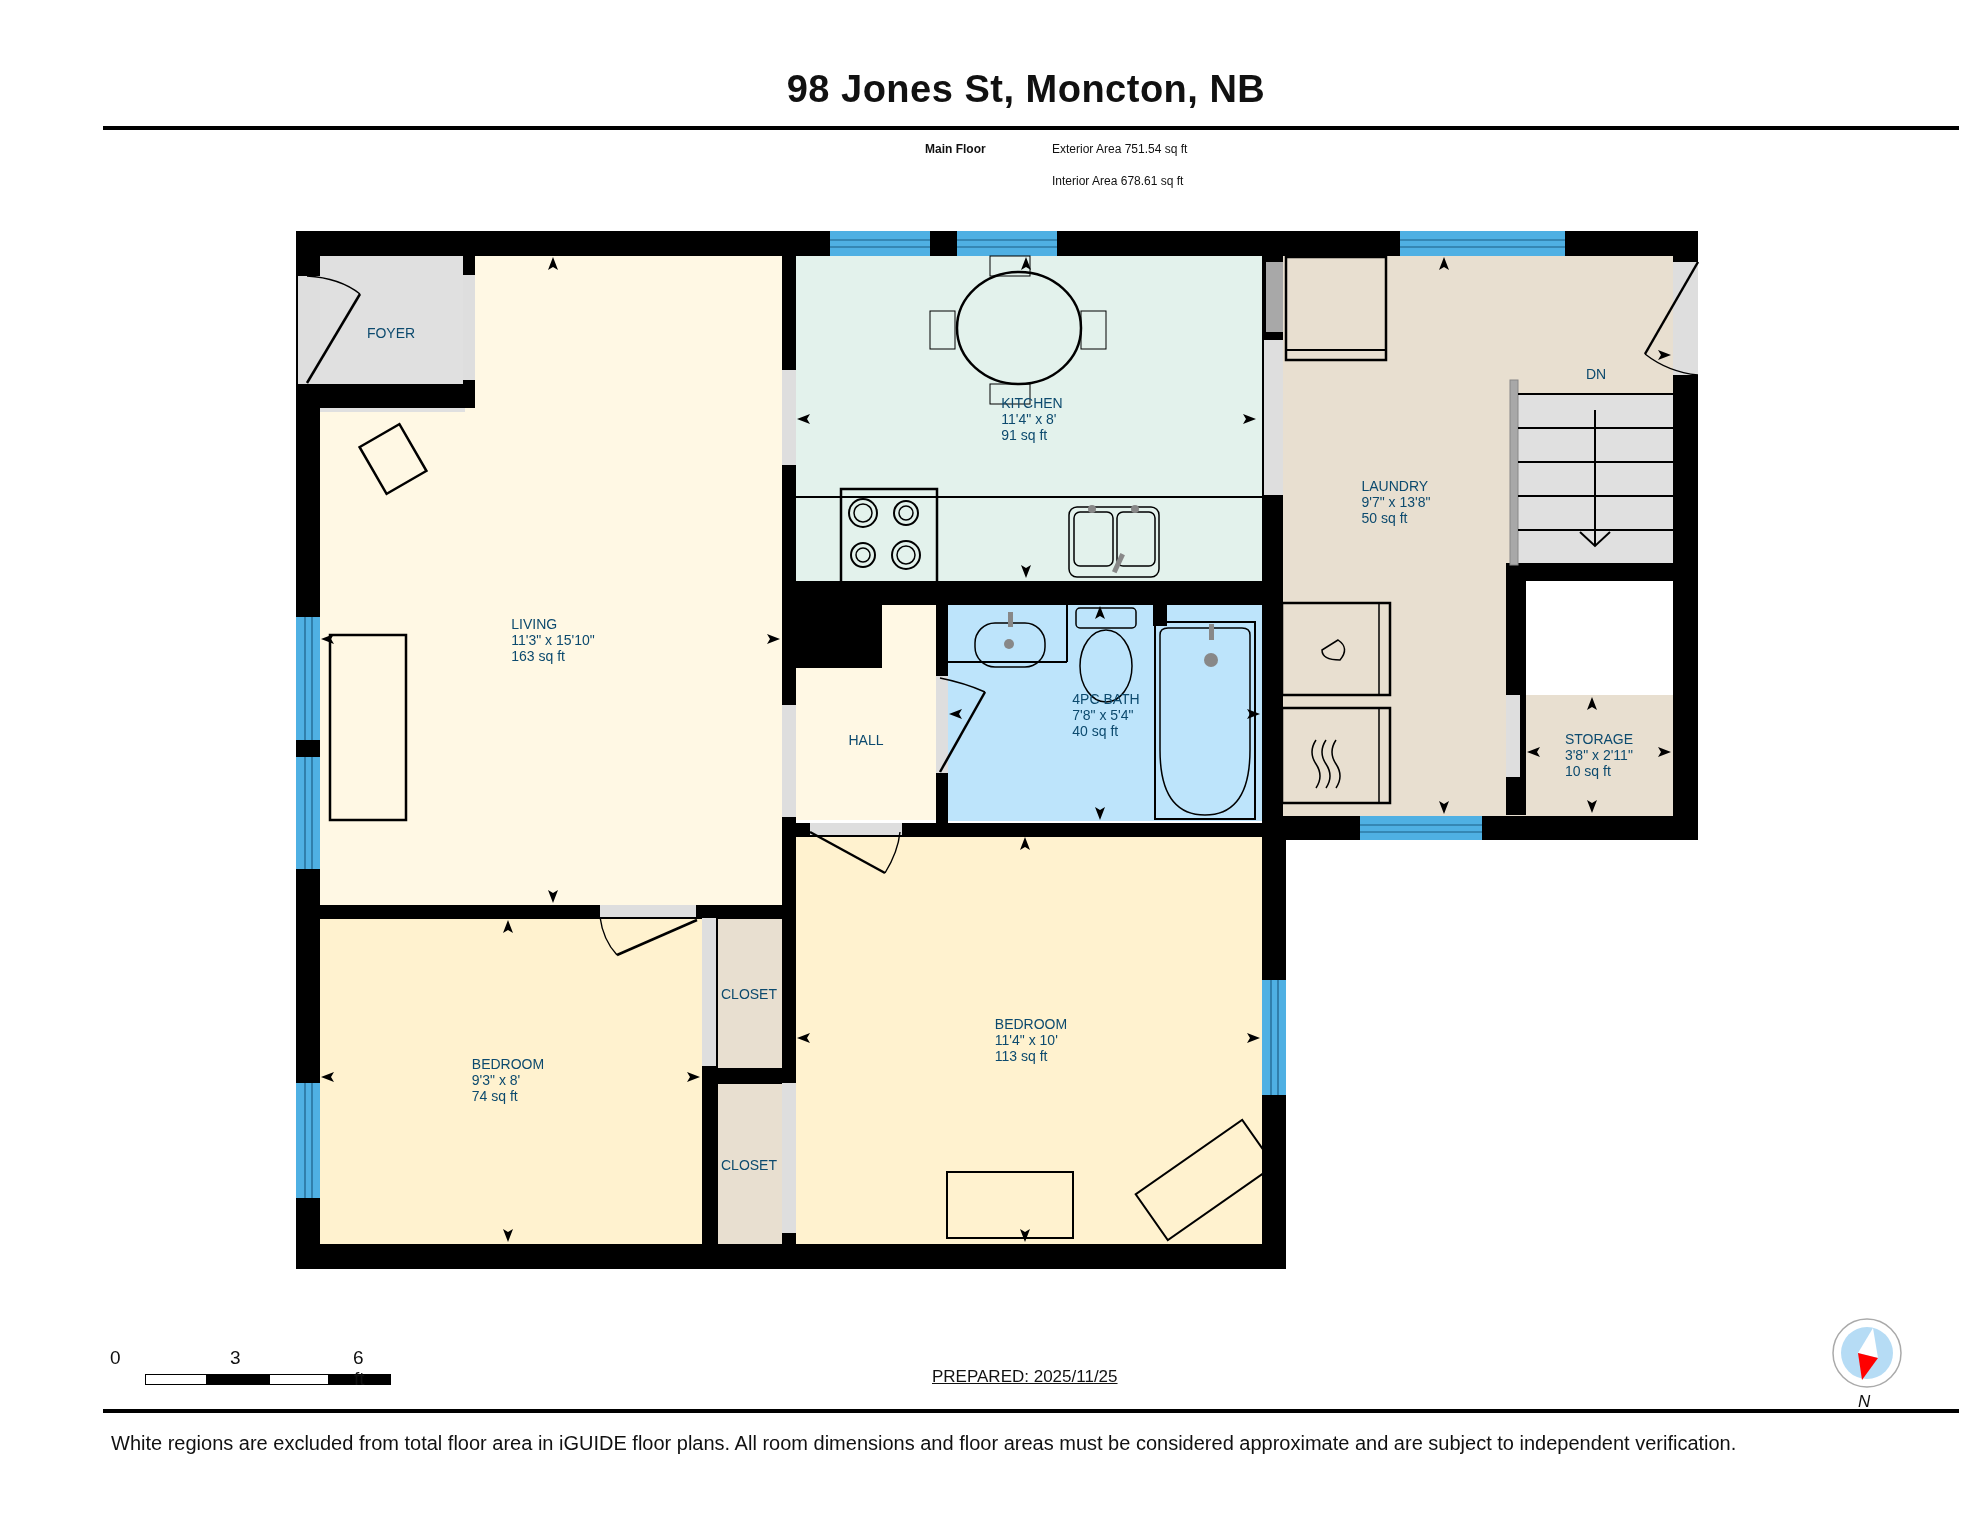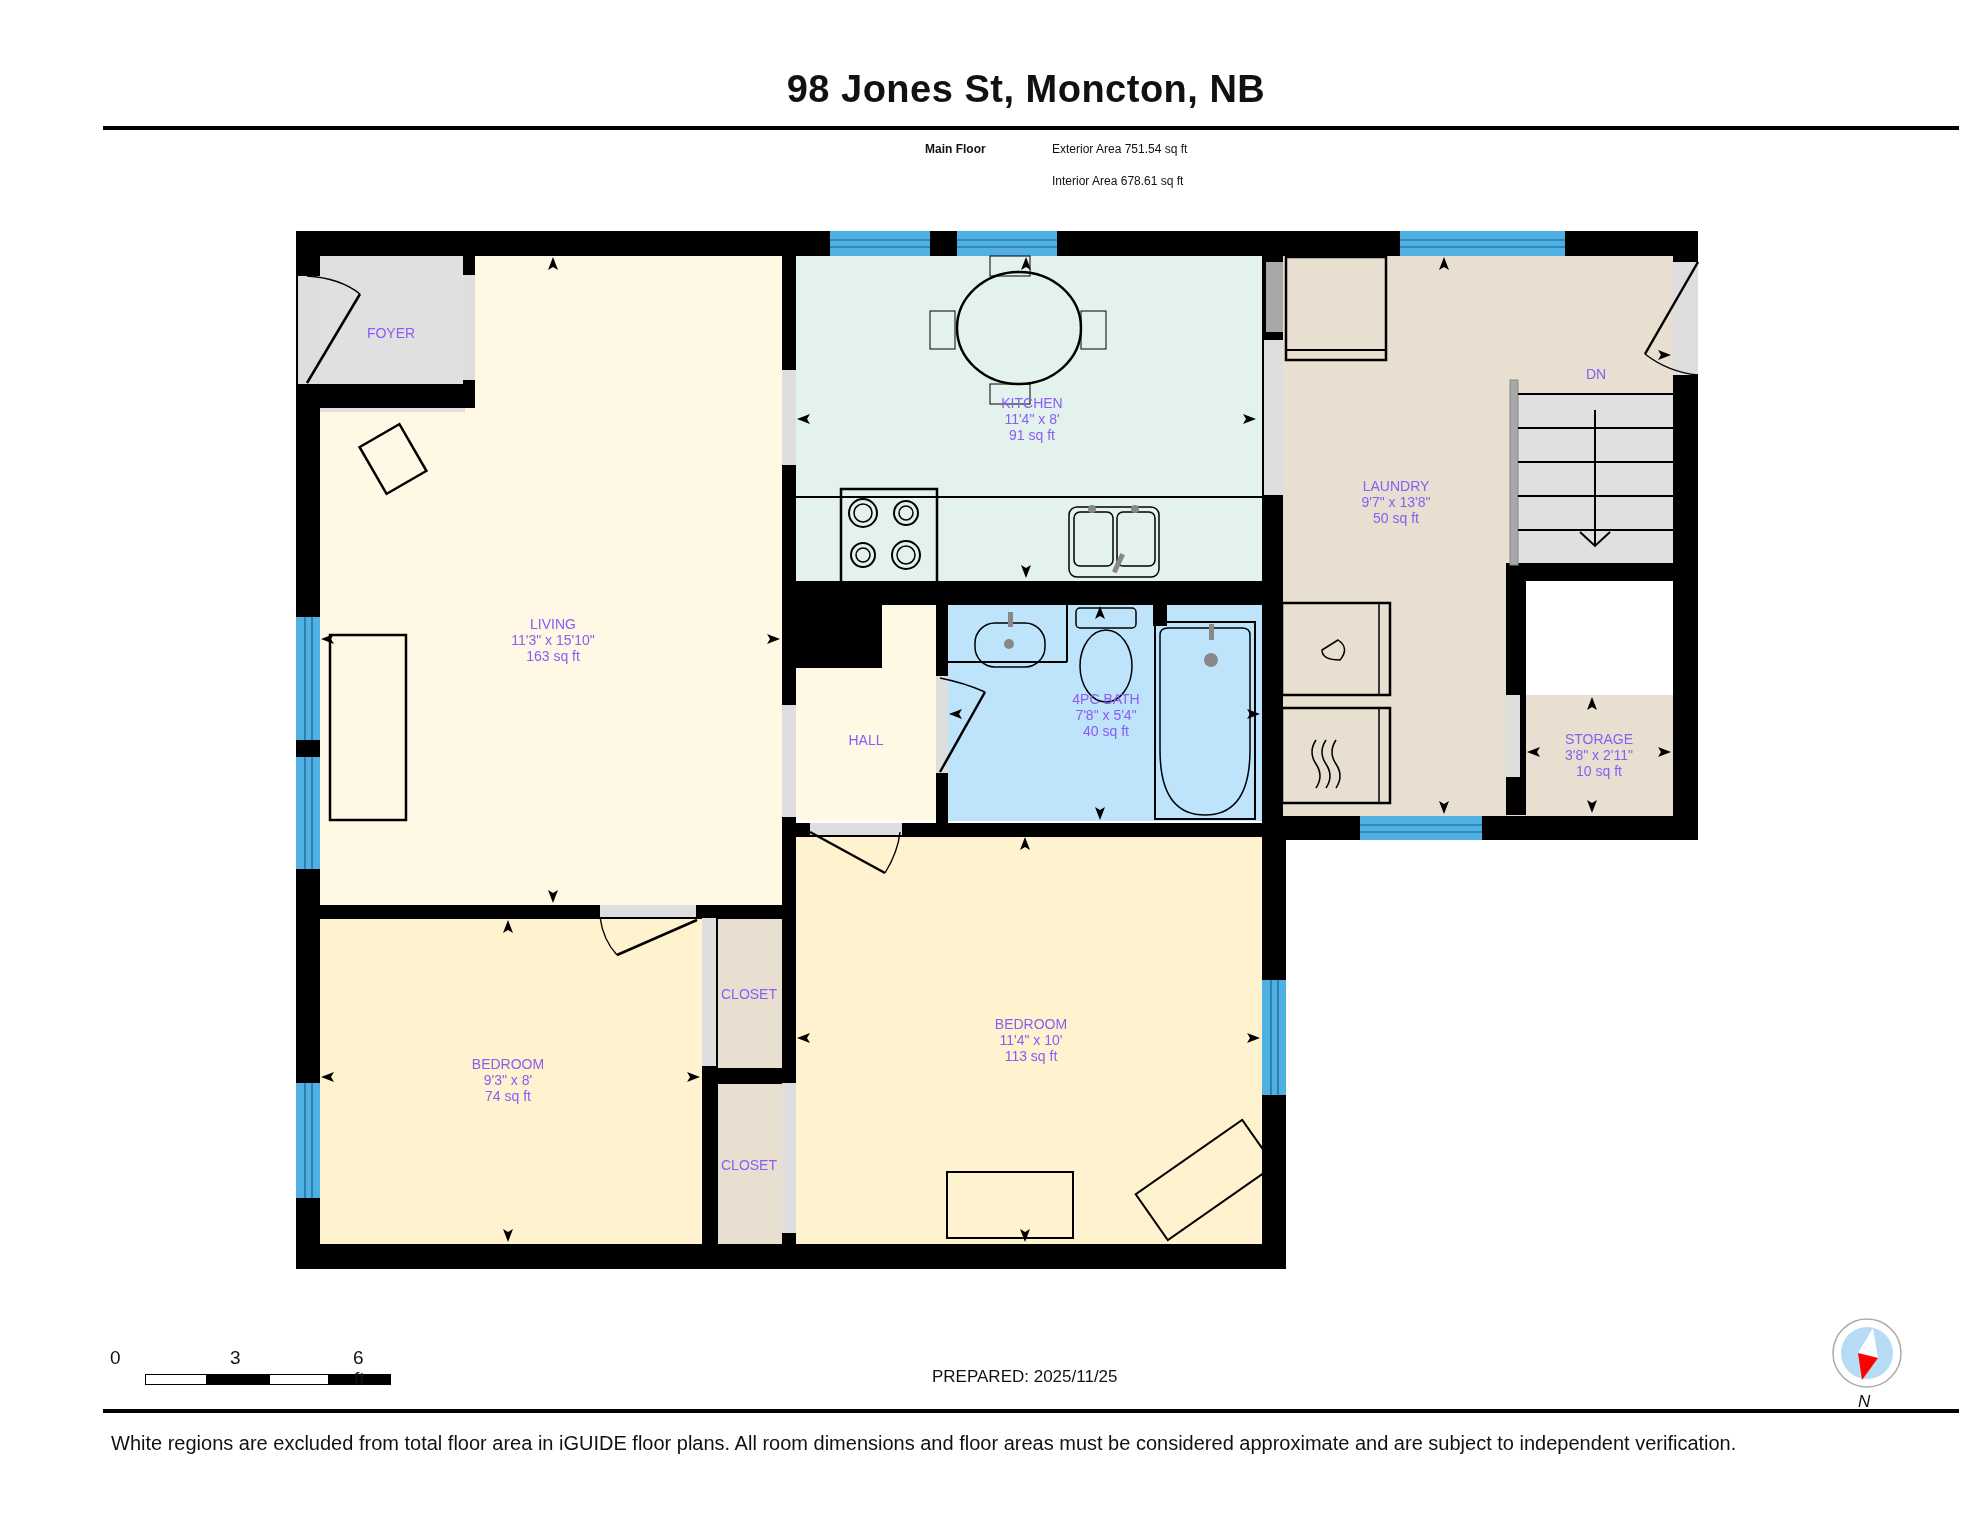--- a/index.html
+++ b/index.html
@@ -1,21 +1,21 @@
 <!DOCTYPE html>
 <html><head>
 <meta charset="utf-8">
 <style>
   html,body{margin:0;padding:0;background:#ffffff;}
   body{width:1988px;height:1536px;position:relative;overflow:hidden;font-family:"Liberation Sans",sans-serif;color:#111;}
   .abs{position:absolute;margin-left:32px;}
   .title{left:0;width:1988px;top:68px;text-align:center;font-size:38px;font-weight:bold;letter-spacing:0.5px;}
   .rule{height:4px;background:#000;}
   .hdr-label{font-size:12px;}
-  .room-text{position:absolute;text-align:center;font-size:14px;line-height:16px;color:#8b5cf6;white-space:nowrap;transform:translate(-50%,-50%);}
+  .room-text{position:absolute;font-size:14px;line-height:16px;color:#0c4a6e;white-space:nowrap;transform:translate(-50%,-50%);}
   .plan{position:absolute;left:0;top:0;}
   .footer-text{font-size:17px;}
   .disclaimer{font-size:20px;}
   .scale-num{font-size:19px;position:absolute;}
 </style>
 </head>
 <body>
 
 <div class="abs title">98 Jones St, Moncton, NB</div>
 <div class="abs rule" style="left:71px;top:126px;width:1856px;"></div>
@@ -307,21 +307,21 @@
   <div class="scale-num" style="left:110px;top:1347px;">0</div>
   <div class="scale-num" style="left:230px;top:1347px;">3</div>
   <div class="scale-num" style="left:353px;top:1347px;">6</div>
   <div class="abs" style="left:113px;top:1374px;width:61px;height:9px;border:1px solid #000;background:#fff;"></div>
   <div class="abs" style="left:174px;top:1374px;width:63px;height:11px;background:#000;"></div>
   <div class="abs" style="left:237px;top:1374px;width:59px;height:9px;border:1px solid #000;background:#fff;"></div>
   <div class="abs" style="left:296px;top:1374px;width:63px;height:11px;background:#000;"></div>
   <div class="scale-num" style="left:354px;top:1368px;">ft</div>
 </div>
 
-<div class="abs footer-text" style="left:900px;top:1367px;">PREPARED: 2025/11/25</div>
+<div class="abs footer-text" style="left:900px;top:1367px;text-decoration:underline;">PREPARED: 2025/11/25</div>
 
 <div class="abs" style="left:1800px;top:1318px;width:70px;height:70px;">
   <svg width="70" height="70" viewBox="0 0 70 70">
     <circle cx="35" cy="35" r="34" fill="#ffffff" stroke="#aaaaaa" stroke-width="1.5"></circle>
     <circle cx="35" cy="35" r="26" fill="#b6dcf5"></circle>
     <polygon points="41,10 46,40 26,35" fill="#ffffff"></polygon>
     <polygon points="26,35 46,40 30,62" fill="#ff0000"></polygon>
   </svg>
 </div>
 <div class="abs" style="left:1826px;top:1392px;font-size:17px;font-style:italic;">N</div>

